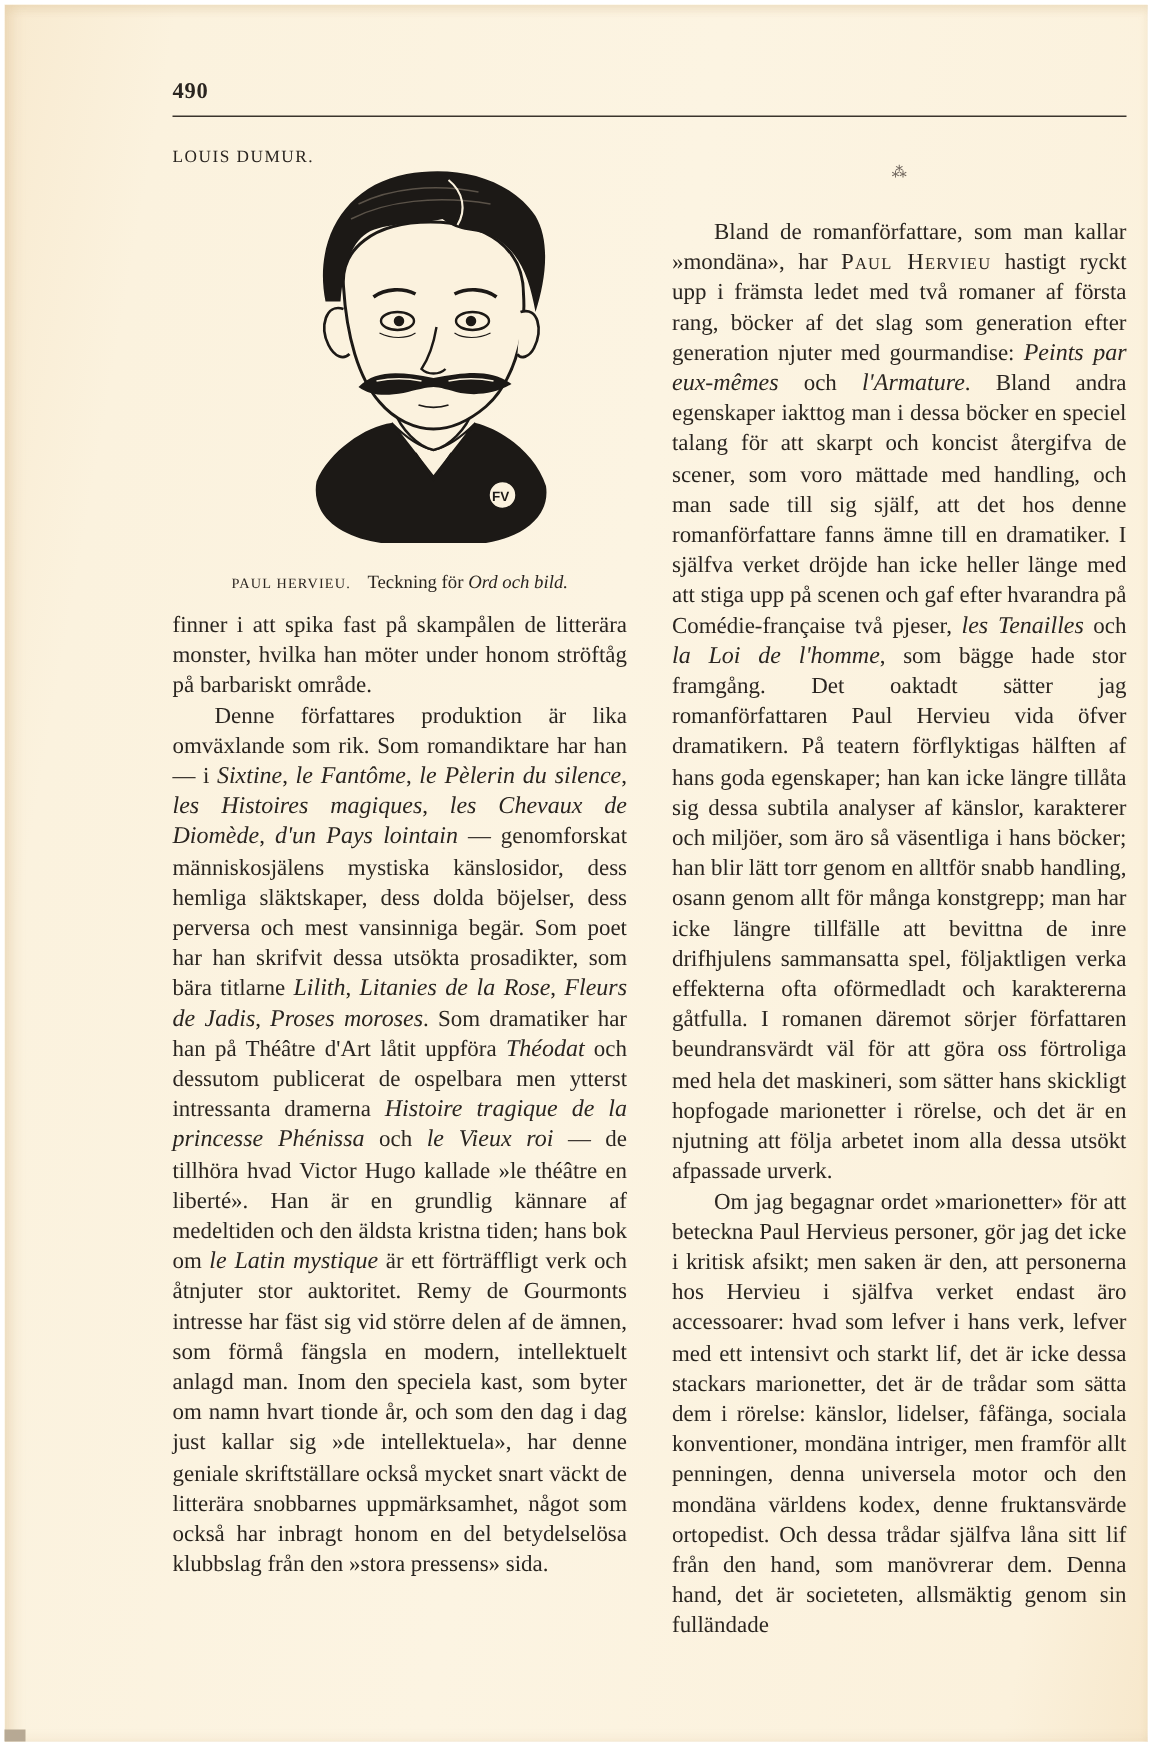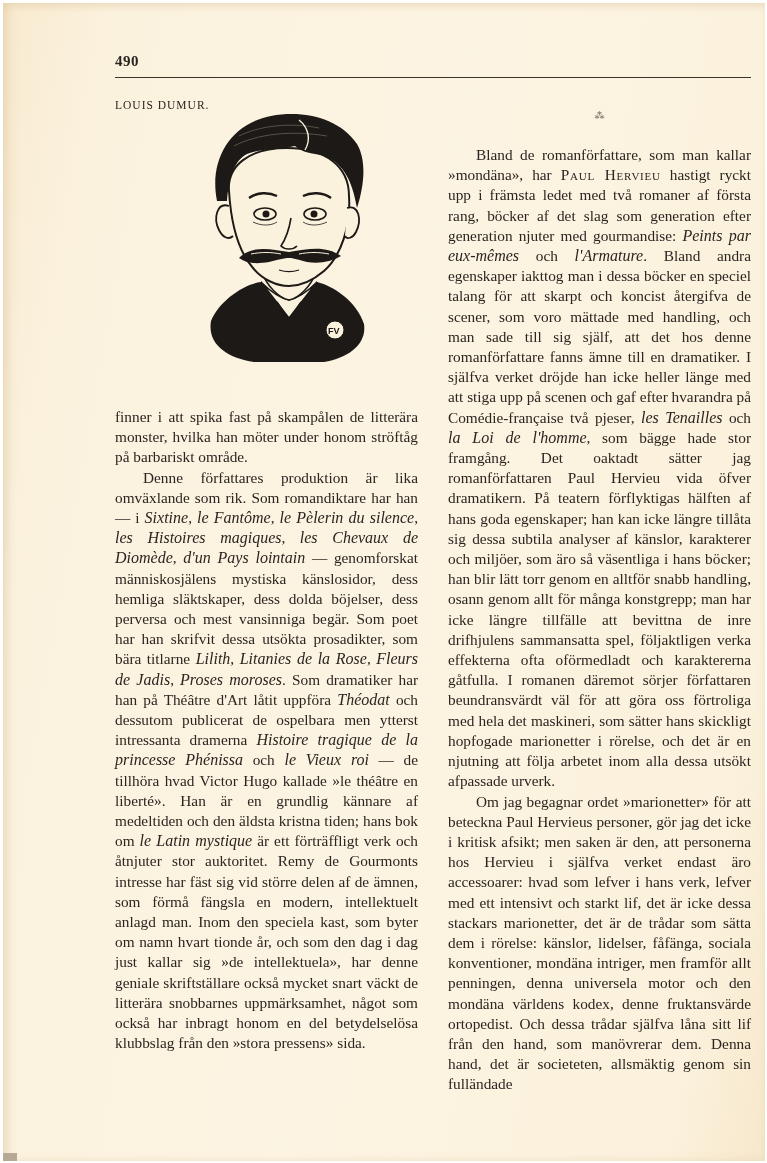--- a/index.html
+++ b/index.html
@@ -176,20 +176,25 @@
       <path d="M52,148 C62,146 72,146 82,148" stroke="#fbf2de" stroke-width="1" fill="none"></path>
       <path d="M100,148 C110,146 120,146 130,148" stroke="#fbf2de" stroke-width="1" fill="none"></path>
 
       <path d="M80,164 C86,166 94,166 100,164" stroke="#1c1916" stroke-width="1.2" fill="none"></path>
 
       <circle cx="136" cy="224" r="9" fill="#fbf2de" stroke="#1c1916" stroke-width="1"></circle>
       <text x="129" y="228" font-family="Liberation Sans, sans-serif" font-size="9" font-weight="bold" fill="#1c1916">FV</text>
     </svg>
   </div>
 
+  <div class="caption">
+    <span class="cap-name">PAUL HERVIEU.</span>
+    <span>Teckning för</span>
+    <em>Ord och bild.</em>
+  </div>
 
   <div class="col col-left">
     <p>finner i att spika fast på skampålen de litterära monster, hvilka han möter under honom ströftåg på barbariskt område.</p>
     <p class="indent"><span>Denne författares produktion är lika omväxlande som rik. Som romandiktare har han — i </span><em>Sixtine</em><span>, </span><em>le Fantôme</em><span>, </span><em>le Pèlerin du silence</em><span>, </span><em>les Histoires magiques</em><span>, </span><em>les Chevaux de Diomède</em><span>, </span><em>d'un Pays lointain</em><span> — genomforskat människosjälens mystiska känslosidor, dess hemliga släktskaper, dess dolda böjelser, dess perversa och mest vansinniga begär. Som poet har han skrifvit dessa utsökta prosadikter, som bära titlarne </span><em>Lilith</em><span>, </span><em>Litanies de la Rose</em><span>, </span><em>Fleurs de Jadis</em><span>, </span><em>Proses moroses</em><span>. Som dramatiker har han på Théâtre d'Art låtit uppföra </span><em>Théodat</em><span> och dessutom publicerat de ospelbara men ytterst intressanta dramerna </span><em>Histoire tragique de la princesse Phénissa</em><span> och </span><em>le Vieux roi</em><span> — de tillhöra hvad Victor Hugo kallade »le théâtre en liberté». Han är en grundlig kännare af medeltiden och den äldsta kristna tiden; hans bok om </span><em>le Latin mystique</em><span> är ett förträffligt verk och åtnjuter stor auktoritet. Remy de Gourmonts intresse har fäst sig vid större delen af de ämnen, som förmå fängsla en modern, intellektuelt anlagd man. Inom den speciela kast, som byter om namn hvart tionde år, och som den dag i dag just kallar sig »de intellektuela», har denne geniale skriftställare också mycket snart väckt de litterära snobbarnes uppmärksamhet, något som också har inbragt honom en del betydelselösa klubbslag från den »stora pressens» sida.</span></p>
   </div>
 
   <div class="col col-right">
     <p class="asterism">⁂</p>
     <p class="indent"><span>Bland de romanförfattare, som man kallar »mondäna», har </span><span class="sc">Paul Hervieu</span><span> hastigt ryckt upp i främsta ledet med två romaner af första rang, böcker af det slag som generation efter generation njuter med gourmandise: </span><em>Peints par eux-mêmes</em><span> och </span><em>l'Armature</em><span>. Bland andra egenskaper iakttog man i dessa böcker en speciel talang för att skarpt och koncist återgifva de scener, som voro mättade med handling, och man sade till sig själf, att det hos denne romanförfattare fanns ämne till en dramatiker. I själfva verket dröjde han icke heller länge med att stiga upp på scenen och gaf efter hvarandra på Comédie-française två pjeser, </span><em>les Tenailles</em><span> och </span><em>la Loi de l'homme</em><span>, som bägge hade stor framgång. Det oaktadt sätter jag romanförfattaren Paul Hervieu vida öfver dramatikern. På teatern förflyktigas hälften af hans goda egenskaper; han kan icke längre tillåta sig dessa subtila analyser af känslor, karakterer och miljöer, som äro så väsentliga i hans böcker; han blir lätt torr genom en alltför snabb handling, osann genom allt för många konstgrepp; man har icke längre tillfälle att bevittna de inre drifhjulens sammansatta spel, följaktligen verka effekterna ofta oförmedladt och karaktererna gåtfulla. I romanen däremot sörjer författaren beundransvärdt väl för att göra oss förtroliga med hela det maskineri, som sätter hans skickligt hopfogade marionetter i rörelse, och det är en njutning att följa arbetet inom alla dessa utsökt afpassade urverk.</span></p>
     <p class="indent">Om jag begagnar ordet »marionetter» för att beteckna Paul Hervieus personer, gör jag det icke i kritisk afsikt; men saken är den, att personerna hos Hervieu i själfva verket endast äro accessoarer: hvad som lefver i hans verk, lefver med ett intensivt och starkt lif, det är icke dessa stackars marionetter, det är de trådar som sätta dem i rörelse: känslor, lidelser, fåfänga, sociala konventioner, mondäna intriger, men framför allt penningen, denna universela motor och den mondäna världens kodex, denne fruktansvärde ortopedist. Och dessa trådar själfva låna sitt lif från den hand, som manövrerar dem. Denna hand, det är societeten, allsmäktig genom sin fulländade</p>

